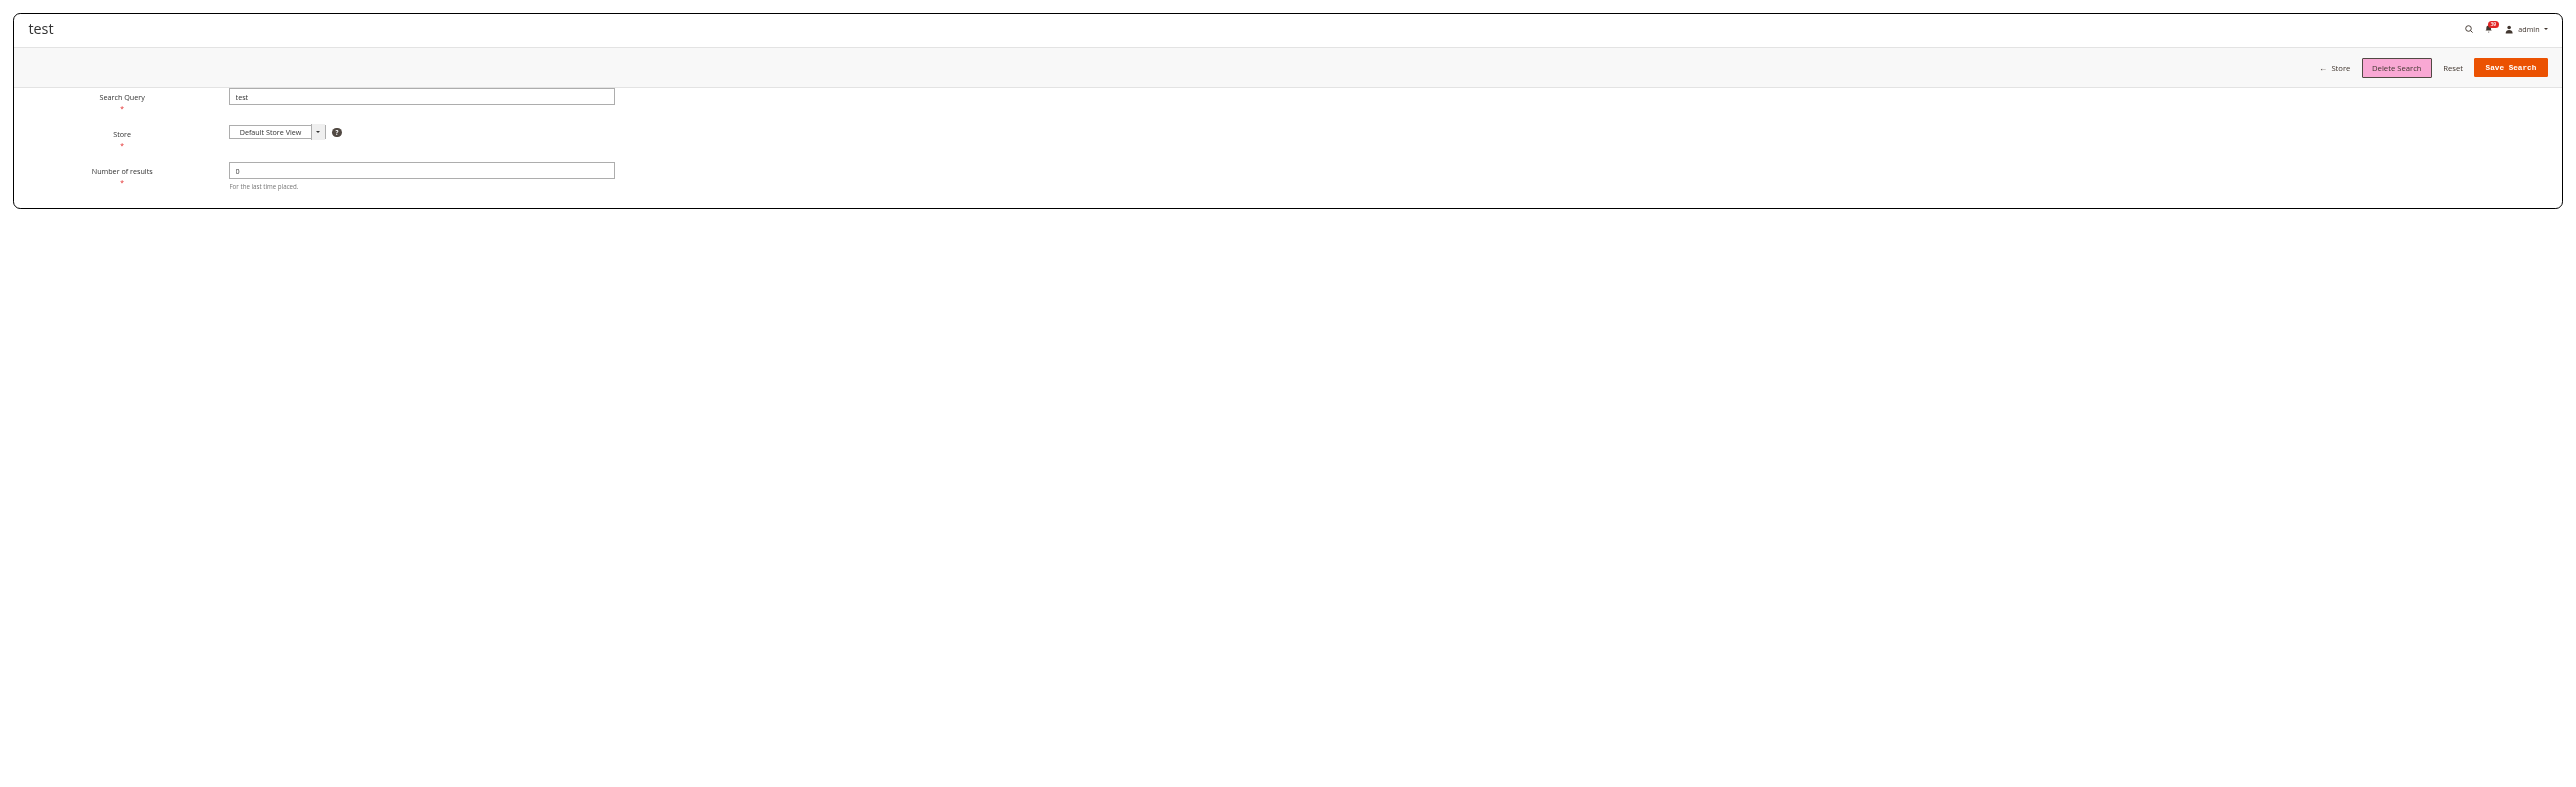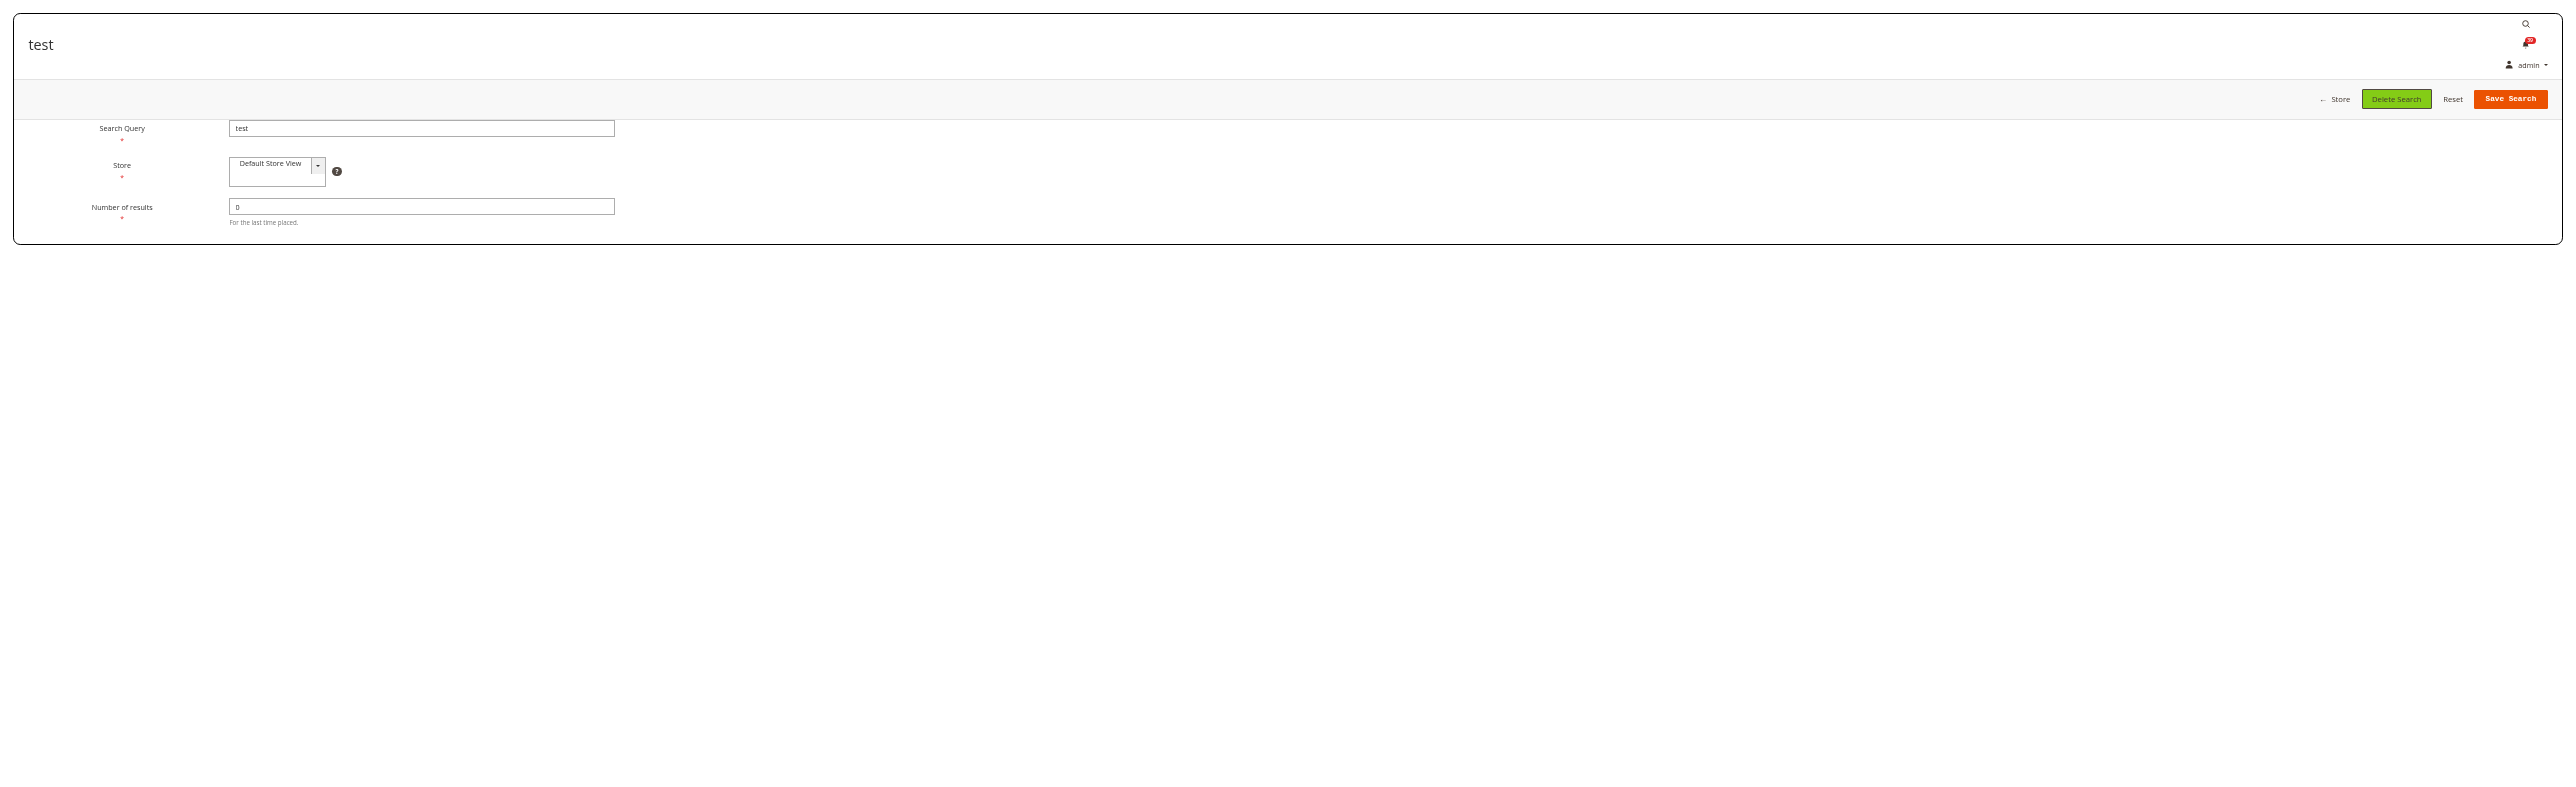--- a/index.html
+++ b/index.html
@@ -23,21 +23,20 @@
     }
     .page-title {
       font-size: 14.4px;
       font-weight: 400;
       color: #333;
     }
     .header-right {
       display: flex;
       align-items: center;
       gap: 10.3px;
-      flex-direction: column;
     }
     .icon-btn {
       cursor: pointer;
       display: inline-flex;
       align-items: center;
       justify-content: center;
       position: relative;
     }
     .search-icon svg { width: 10.3px; height: 10.3px; }
     .bell-icon svg { width: 9.3px; height: 9.3px; }
@@ -87,21 +86,21 @@
       display: inline-flex;
       align-items: center;
       gap: 4.1px;
       font-family: inherit;
     }
     .arrow-left {
       font-size: 8.2px;
       line-height: 1;
     }
     .btn-secondary {
-      background: #84cc16;
+      background: #f9a8d4;
       border: 0.5px solid #514943;
       color: #41362f;
       padding: 4.1px 9.3px;
       font-size: 7.7px;
       cursor: pointer;
       border-radius: 1px;
       font-family: inherit;
       text-align: center;
     }
     .btn-primary {
@@ -156,23 +155,23 @@
       width: 100%;
       height: 17px;
       border: 0.5px solid #adadad;
       padding: 0 5.2px;
       font-size: 7.2px;
       font-family: inherit;
       color: #333;
     }
     .select-wrap {
       display: inline-flex;
-      align-items: flex-start;
+      align-items: center;
       border: 0.5px solid #adadad;
-      height: 30px;
+      height: 14px;
       background: #fff;
     }
     .select-value {
       padding: 0 9.3px;
       font-size: 7.2px;
       color: #333;
     }
     .select-toggle {
       width: 14.4px;
       height: 16px;

